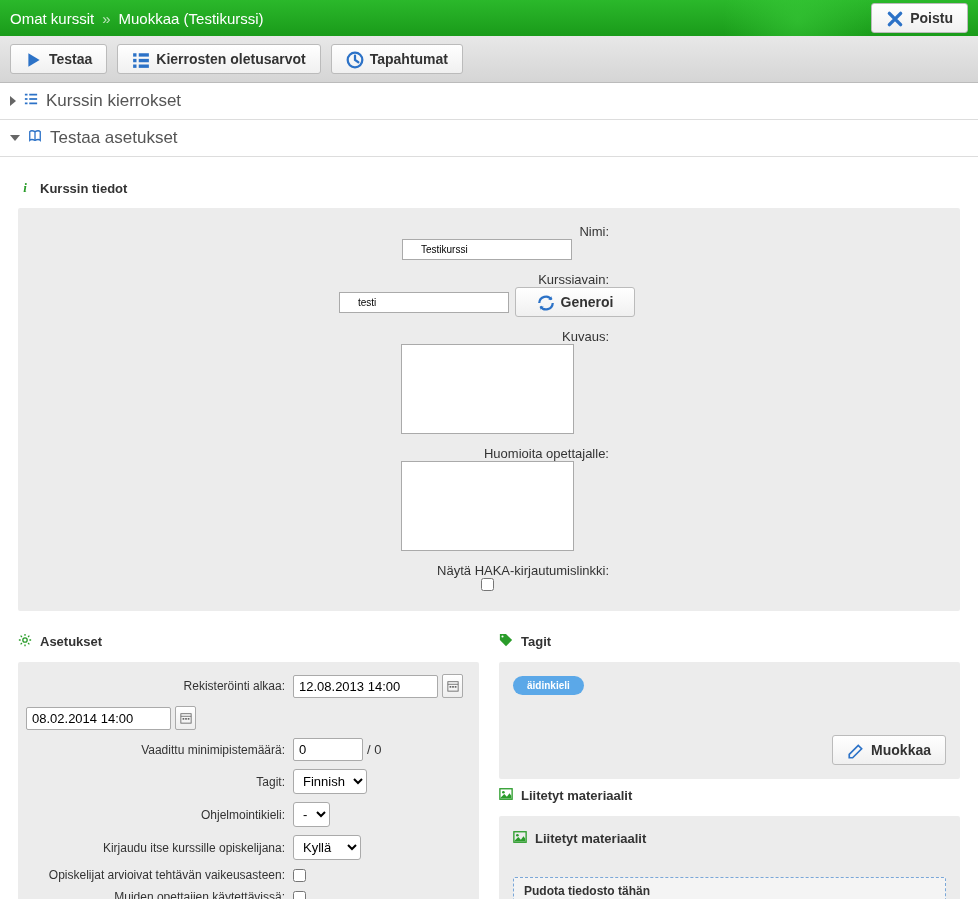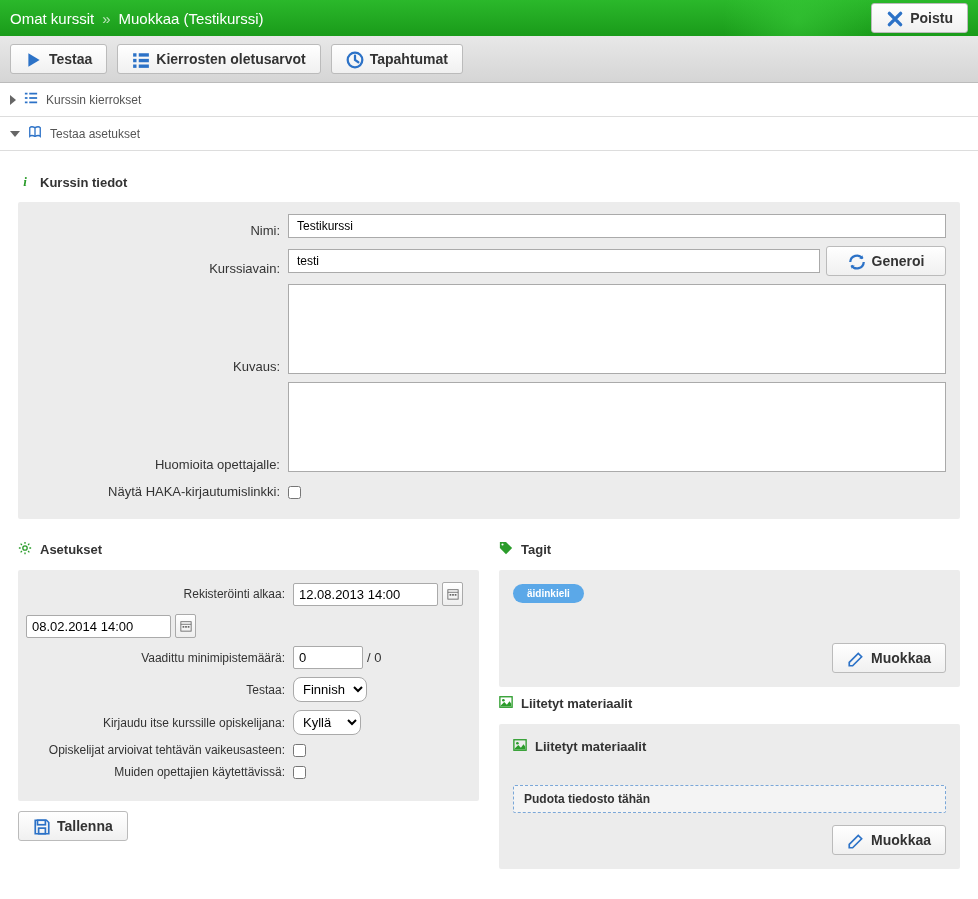--- a/index.html
+++ b/index.html
@@ -5,44 +5,44 @@
 * { box-sizing: border-box; margin: 0; padding: 0; font-family: Arial, Helvetica, sans-serif; }
 body { background: #fff; font-size: 13px; color: #333; width: 978px; }
 .header-bar { background: linear-gradient(to bottom, #2bb82b, #1a9b1a); height: 36px; display: flex; align-items: center; justify-content: space-between; padding: 0 10px; color: #fff; position: relative; overflow:hidden;}
 .header-bar::after{content:"";position:absolute;right:80px;top:-20px;width:200px;height:80px;background:radial-gradient(circle at center,#3dd13d 0%,transparent 70%);opacity:0.5;}
 .breadcrumb { font-size: 15px; display: flex; align-items: flex-end; gap: 8px; z-index:1;}
 .breadcrumb .sep { opacity: 0.7; }
 .btn { background: linear-gradient(to bottom,#ffffff,#f0f0f0); border: 1px solid #bbb; border-radius: 3px; padding: 6px 14px; font-size: 14px; font-weight: bold; cursor: pointer; display: inline-flex; align-items: center; gap: 8px; color:#333;}
 .btn .icon { width: 16px; height: 16px; display: inline-block; }
 .exit-btn{z-index:1;}
 .toolbar { background: linear-gradient(to bottom,#e8e8e8,#d5d5d5); padding: 8px 10px; display: flex; gap: 10px; border-bottom:1px solid #bbb;}
-.panel-row { border-bottom: 1px solid #ddd; padding: 8px 10px; display: flex; align-items: center; gap: 8px; color: #555; font-size:12px;}
+.panel-row { border-bottom: 1px solid #ddd; padding: 8px 10px; display: flex; align-items: center; gap: 8px; color: #555; font-size:17px;}
 .caret { width: 0; height: 0; display:inline-block; }
 .caret-right { border-top: 5px solid transparent; border-bottom: 5px solid transparent; border-left: 6px solid #666; }
 .caret-down { border-left: 5px solid transparent; border-right: 5px solid transparent; border-top: 6px solid #666; }
 .content { padding: 15px 18px; }
 .section-header { display: flex; align-items: center; gap: 8px; font-weight: bold; font-size: 13px; margin-bottom: 12px; margin-top: 8px;}
 .info-icon{color:#2a9c2a;font-weight:bold;font-style:italic;font-family:Georgia;width:14px;text-align:center;}
 .gear-icon{color:#2a9c2a;}
 .tag-icon{color:#2a9c2a;}
 .form-block { background: #ececec; padding: 12px 14px 12px 10px; border-radius:2px;}
-.form-row { display: flex; align-items: flex-end; margin-bottom: 8px; }
+.form-row { display: flex; align-items: center; margin-bottom: 8px; flex-direction: column; }
 .form-row label { width: 260px; text-align: right; padding-right: 8px; padding-top: 4px; color:#333; font-size:13px;}
 .form-row .field { flex: 1; display:flex; align-items:center; gap:6px;}
-.form-row input[type=text], .form-row textarea { width: 100%; border: 1px solid #aaa; border-radius: 0; padding: 4px 8px; font-size: 12px; background:#fff;}
+.form-row input[type=text], .form-row textarea { width: 100%; border: 1px solid #aaa; border-radius: 0; padding: 4px 18px; font-size: 10px; background:#fff;}
 .form-row textarea { height: 90px; resize: none; }
 .link { color: #3b7dd8; text-decoration: underline; font-size:13px;}
 .two-col { display: flex; gap: 20px; margin-top:14px;}
 .col { flex: 1; min-width:0;}
 .settings-block { background: #ececec; padding: 12px 16px 14px 8px; border-radius:2px;}
 .settings-row { display:flex; align-items:center; margin-bottom:8px;}
 .settings-row label{ flex:1; text-align:right; padding-right:8px; font-size:12px;}
 .settings-row .ctrl{ width:170px; display:flex; align-items:center;gap:4px;}
 .settings-row input[type=text]{border:1px solid #aaa;border-radius:2px;padding:3px 5px;font-size:13px;}
-.settings-row select{border:1px solid #aaa;border-radius:8px;padding:3px 5px;font-size:13px;background:#fff;}
+.settings-row select{border:1px solid #aaa;border-radius:3px;padding:3px 5px;font-size:13px;background:#fff;}
 .cal-icon{border:1px solid #aaa;border-radius:2px;width:24px;height:24px;display:flex;align-items:center;justify-content:center;background:linear-gradient(to bottom,#fff,#eee);cursor:pointer;}
 .tags-block{background:#ececec;padding:14px;border-radius:2px;}
 .tag-chip{display:inline-block;background:#5ba8e8;color:#fff;border-radius:12px;padding:4px 14px;font-size:10px;font-weight:bold;}
 .tags-footer{display:flex;justify-content:flex-end;margin-top:40px;}
 .materials-block{background:#ececec;padding:14px;border-radius:2px;}
 .materials-inner-head{display:flex;align-items:center;gap:8px;font-weight:bold;margin-bottom:30px;}
 .drop-zone{border:1px dashed #7aa7d8;border-radius:2px;padding:6px 10px;font-size:12px;font-weight:bold;color:#333;background:#f4f4f4;}
 .materials-footer{display:flex;justify-content:flex-end;margin-top:12px;}
 .save-row{margin-top:10px;}
 .icon-svg{width:18px;height:18px;display:inline-block;}
@@ -221,23 +221,29 @@
           </div>
         </div>
         <div class="settings-row">
           <label>Vaadittu minimipistemäärä:</label>
           <div class="ctrl">
             <input type="text" class="small-w" value="0" style="">
             <span>/ 0</span>
           </div>
         </div>
         <div class="settings-row">
-          <label>Testaa:</label>
+          <label>Tagit:</label>
           <div class="ctrl">
               <select><option>Finnish</option></select>
+            </div>
+        </div>
+        <div class="settings-row">
+          <label>Ohjelmointikieli:</label>
+          <div class="ctrl">
+              <select><option>-</option></select>
             </div>
         </div>
         <div class="settings-row">
           <label>Kirjaudu itse kurssille opiskelijana:</label>
           <div class="ctrl">
               <select style="width:68px;"><option>Kyllä</option></select>
             </div>
         </div>
         <div class="settings-row">
           <label>Opiskelijat arvioivat tehtävän vaikeusasteen:</label>

